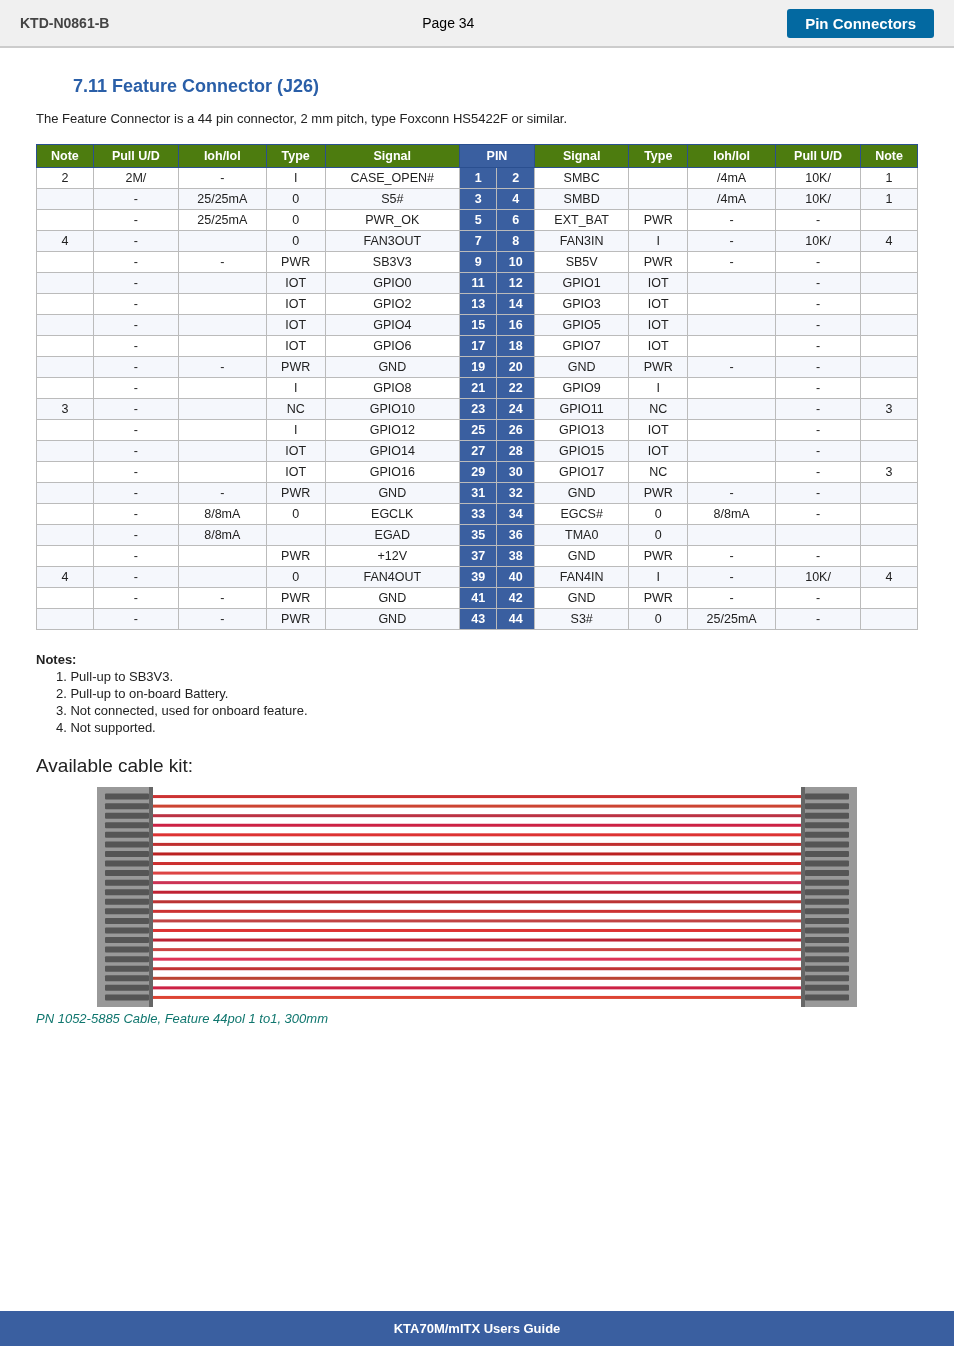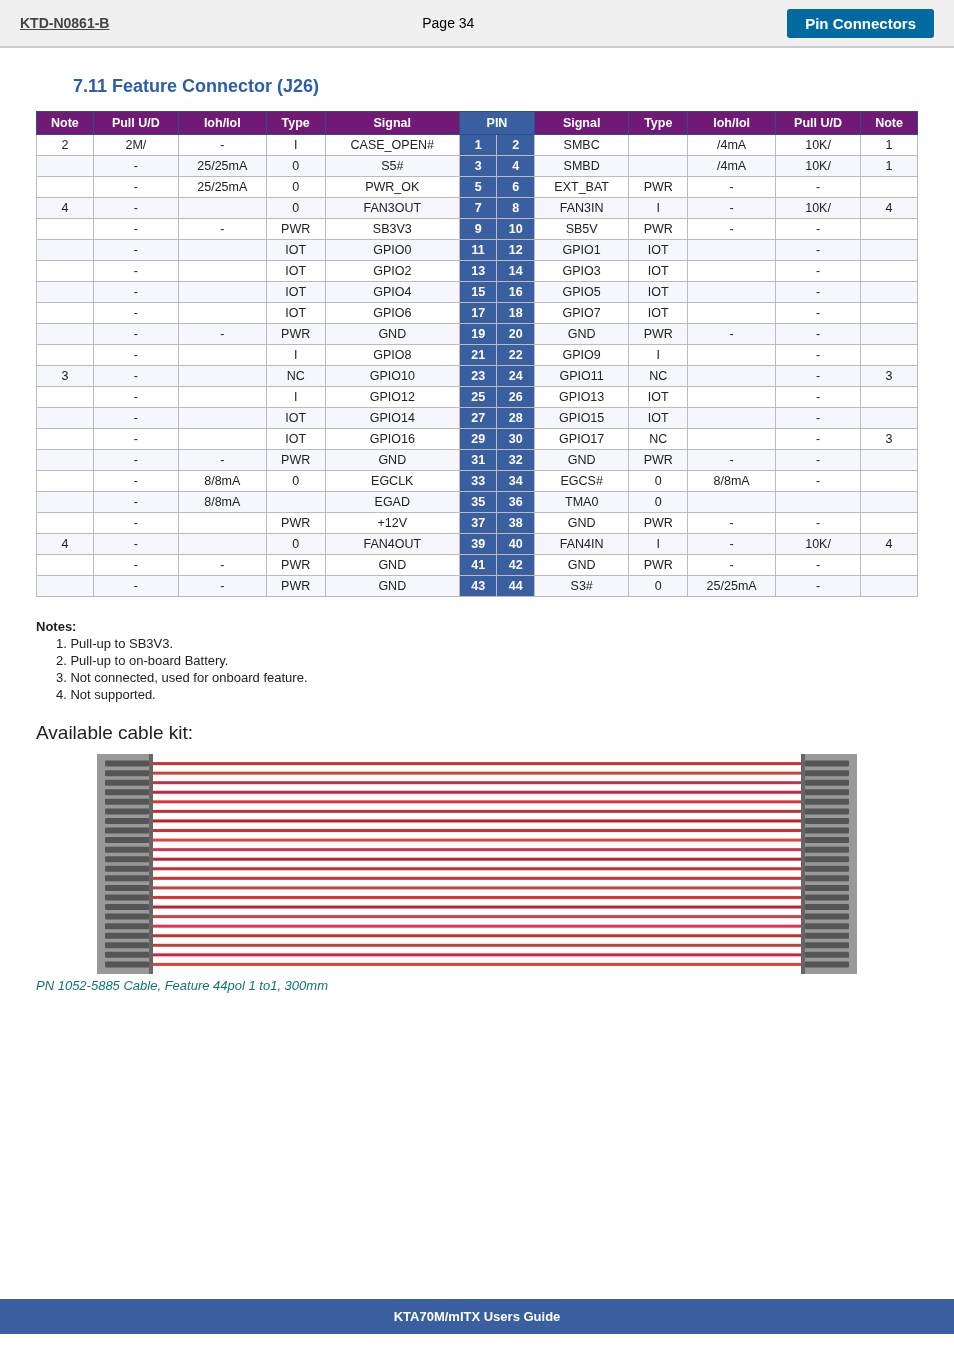--- a/index.html
+++ b/index.html
@@ -14,21 +14,21 @@
     
     .header {
       display: flex;
       justify-content: space-between;
       align-items: center;
       background: #f0f0f0;
       border-bottom: 2px solid #ccc;
       padding: 10px 20px;
       height: 48px;
     }
-    .header-left { font-size: 14px; font-weight: bold; color: #444; text-decoration: underline; }
+    .header-left { font-size: 14px; font-weight: bold; color: #444; }
     .header-center { font-size: 14px; color: #000000; }
     .header-right {
       background: #0369a1;
       color: #fff;
       font-size: 15px;
       font-weight: bold;
       padding: 6px 18px;
       border-radius: 3px;
     }
     
@@ -48,21 +48,21 @@
       margin-bottom: 18px;
     }
     
     table.connector-table {
       border-collapse: collapse;
       width: 100%;
       font-size: 12.5px;
       margin-bottom: 22px;
     }
     table.connector-table th {
-      background: #701a75;
+      background: #4d7c0f;
       color: #fff;
       padding: 4px 6px;
       text-align: center;
       border: 1px solid #2a4f90;
       font-weight: bold;
       white-space: nowrap;
     }
     table.connector-table td {
       padding: 3px 6px;
       text-align: center;
@@ -106,21 +106,21 @@
     .cable-caption {
       text-align: left;
       font-size: 13px;
       color: #0f766e;
       margin-top: 4px;
       font-style: italic;
     }
     
     .footer {
       position: fixed;
-      bottom: 16px;
+      bottom: 4px;
       left: 0;
       width: 954px;
       background: #3a5fa0;
       color: #fff;
       text-align: center;
       padding: 10px 0;
       font-size: 13px;
       font-weight: bold;
     }
   </style>
@@ -129,20 +129,21 @@
 
 <div class="header">
   <span class="header-left">KTD-N0861-B</span>
   <span class="header-center">Page 34</span>
   <span class="header-right">Pin Connectors</span>
 </div>
 
 <div class="content">
 
   <div class="section-title">7.11  Feature Connector (J26)</div>
+  <div class="section-desc">The Feature Connector is a 44 pin connector, 2 mm pitch,  type Foxconn HS5422F or similar.</div>
 
   <table class="connector-table">
     <thead>
       <tr>
         <th>Note</th>
         <th>Pull U/D</th>
         <th>Ioh/Iol</th>
         <th>Type</th>
         <th>Signal</th>
         <th colspan="2" class="pin-col">PIN</th>

